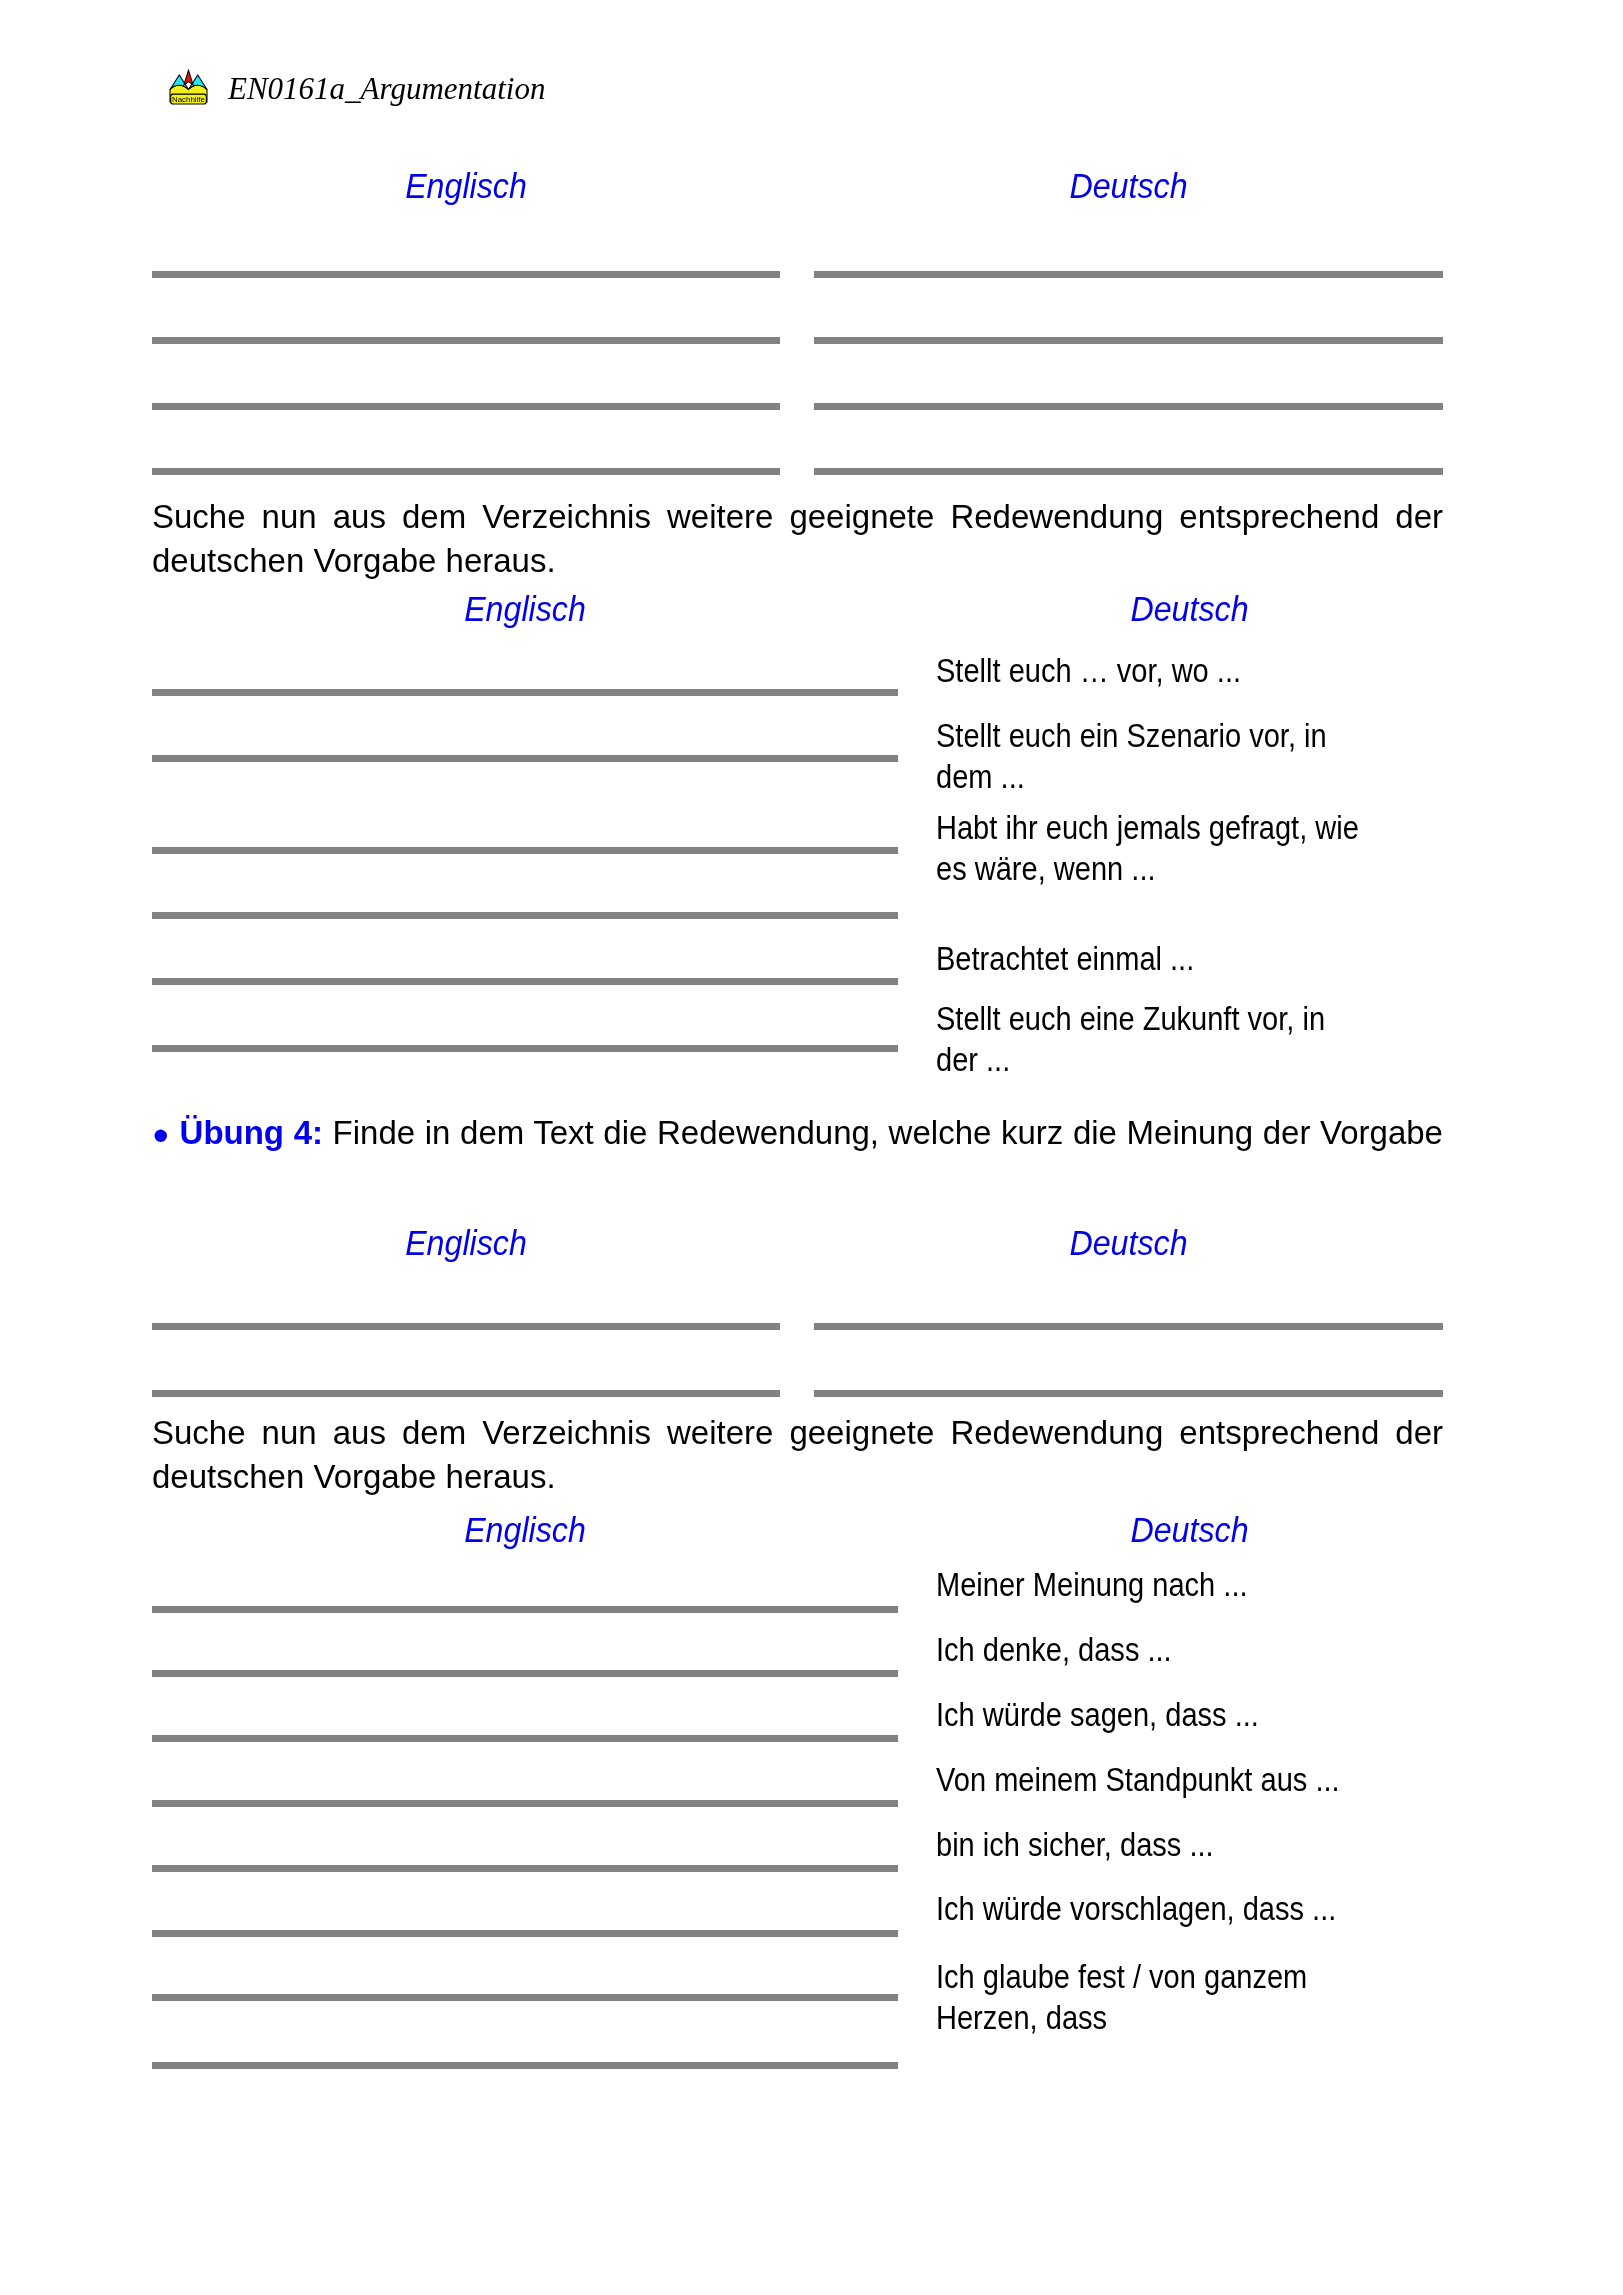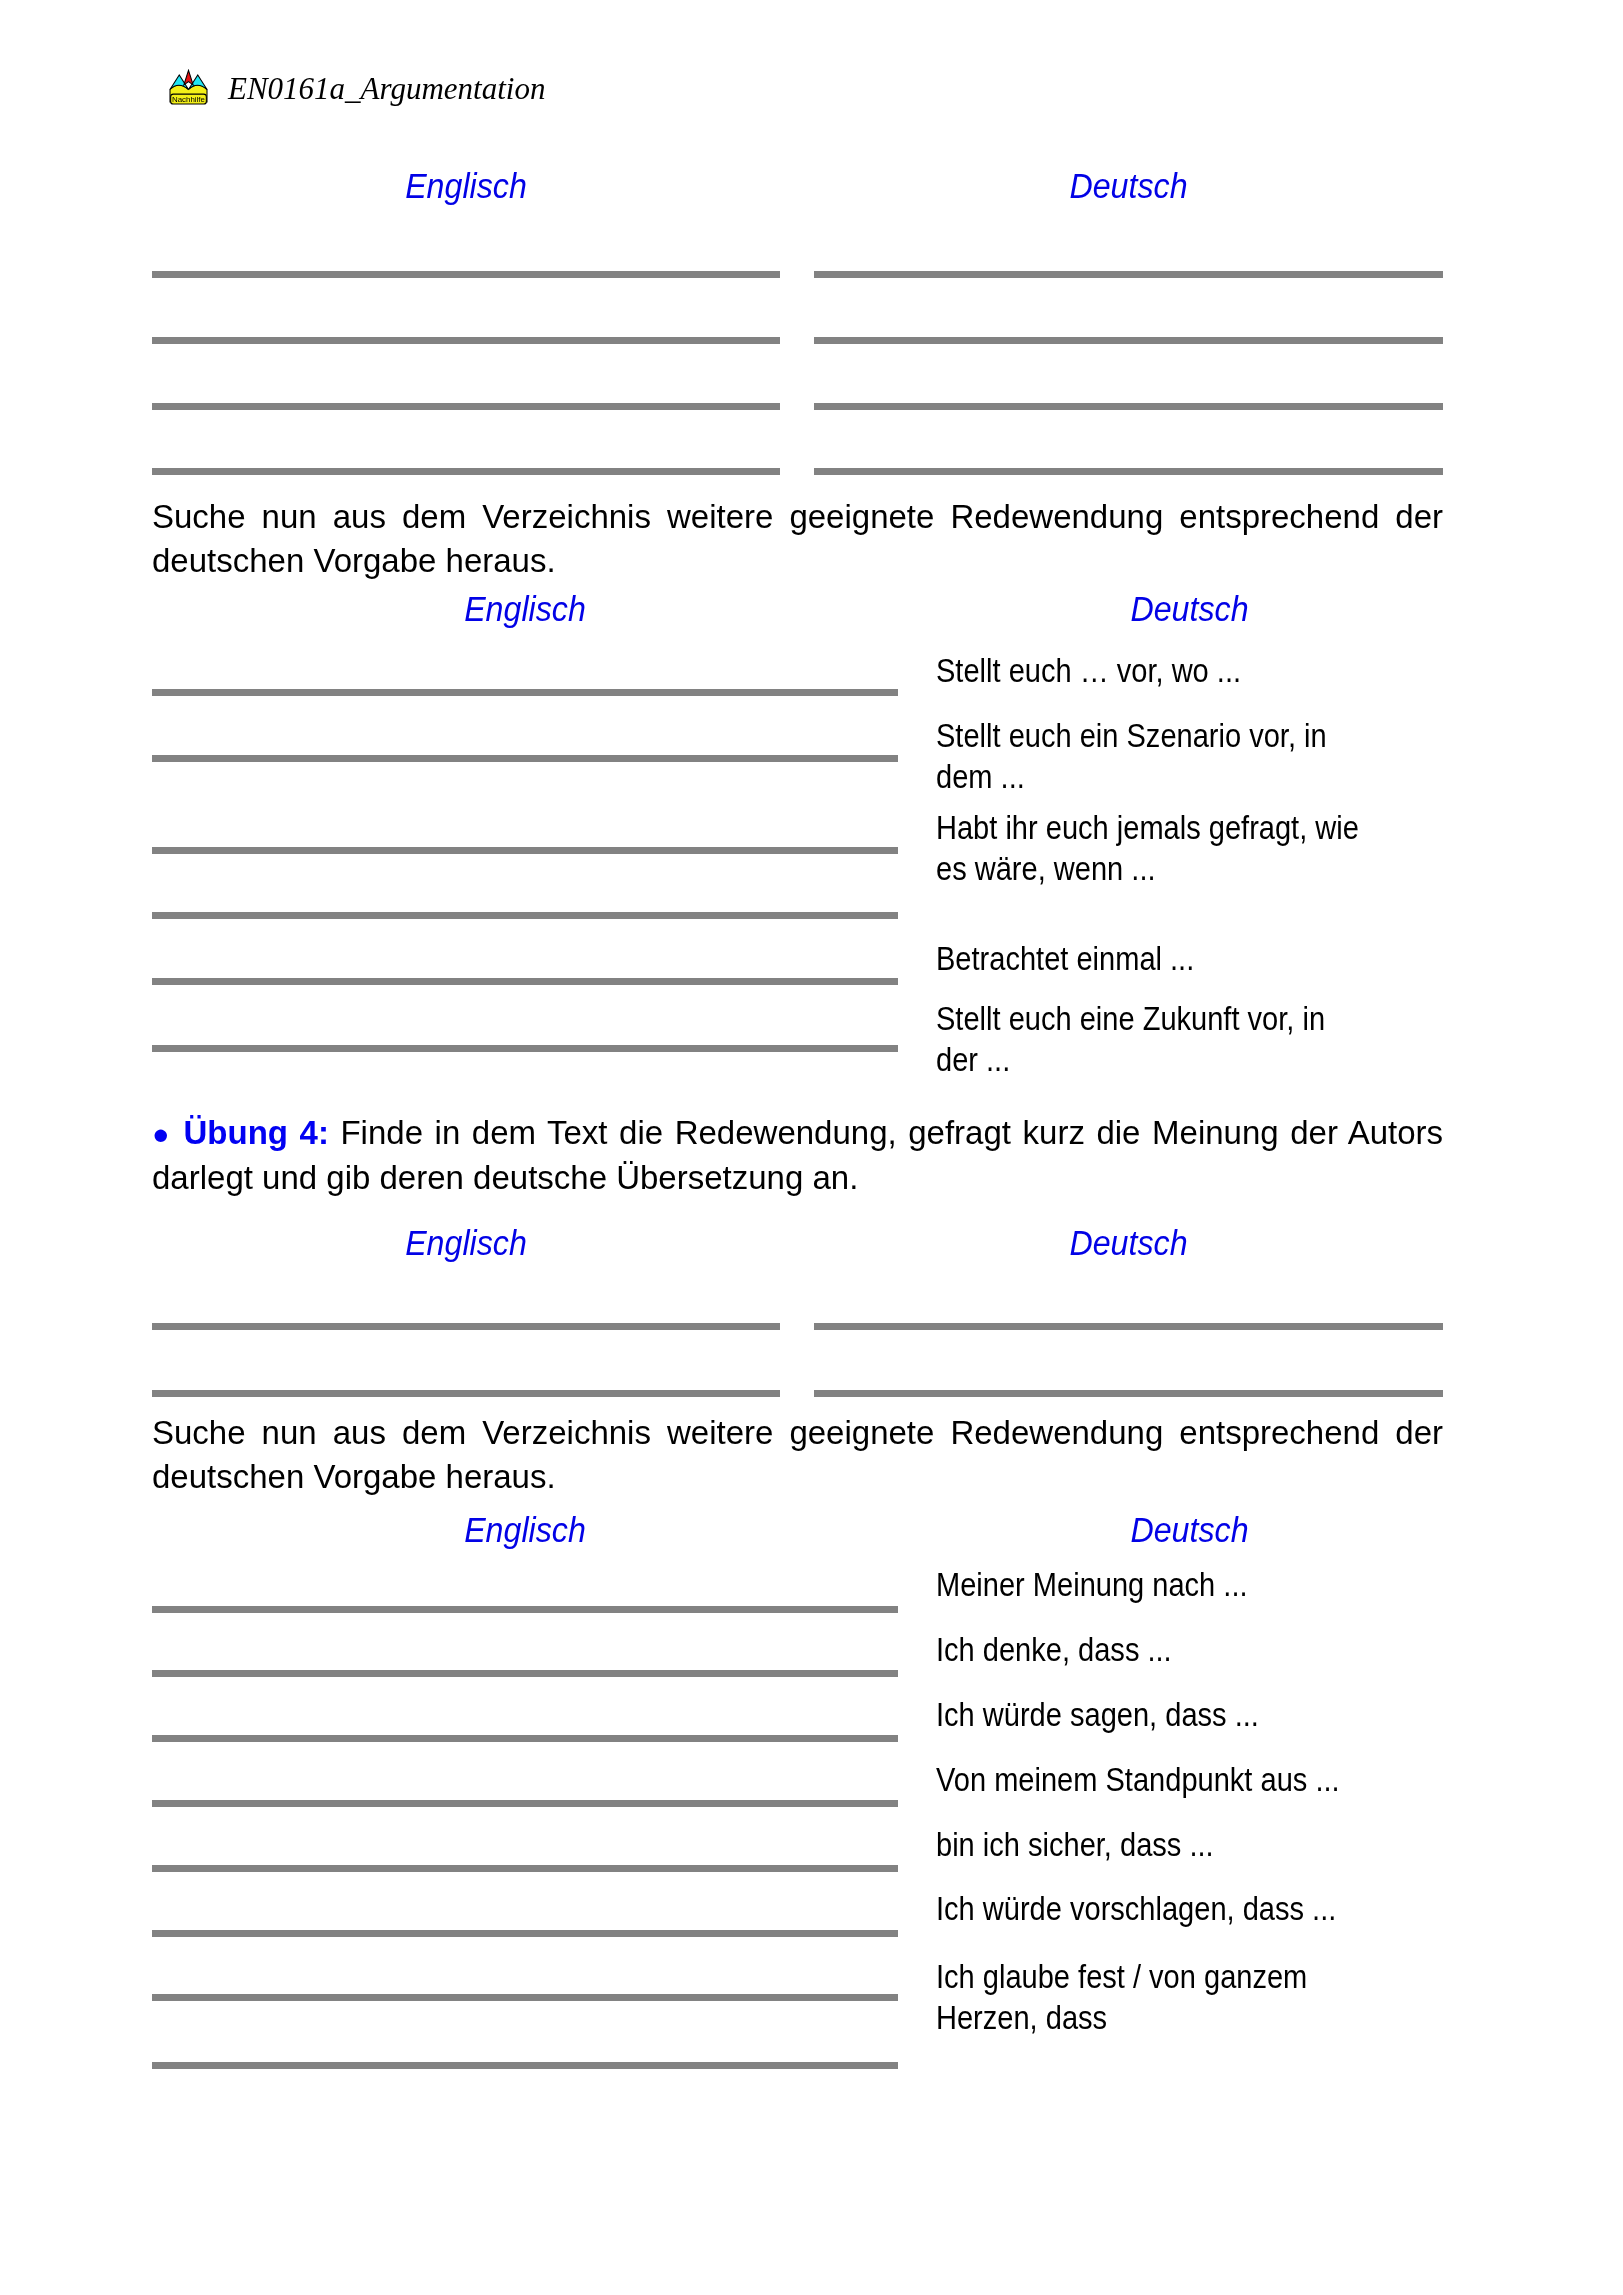--- a/index.html
+++ b/index.html
@@ -82,22 +82,21 @@
   <div class="phrase" style="top:650px;">Stellt euch … vor, wo ...</div>
   <div class="phrase" style="top:715px;">Stellt euch ein Szenario vor, in
 dem ...</div>
   <div class="phrase" style="top:807px;">Habt ihr euch jemals gefragt, wie
 es wäre, wenn ...</div>
   <div class="phrase" style="top:938px;">Betrachtet einmal ...</div>
   <div class="phrase" style="top:998px;">Stellt euch eine Zukunft vor, in
 der ...</div>
 
   <div class="para" style="top:1111px;">
-    <div class="jline"><span class="bullet">●</span> <span class="exlabel">Übung 4:</span> <span>Finde in dem Text die Redewendung, gefragt kurz die Meinung der Autors</span></div>
-    <div>darlegt und gib deren deutsche Übersetzung an.</div>
+    <div class="jline"><span class="bullet">●</span> <span class="exlabel">Übung 4:</span> <span>Finde in dem Text die Redewendung, welche kurz die Meinung der Vorgabe</span></div>
   </div>
 
   <div class="hdr" style="left:152px;top:1222px;width:628px;">Englisch</div>
   <div class="hdr" style="left:814px;top:1222px;width:629px;">Deutsch</div>
 
   <div class="line" style="left:152px;top:1323px;width:628px;"></div>
   <div class="line" style="left:814px;top:1323px;width:629px;"></div>
   <div class="line" style="left:152px;top:1390px;width:628px;"></div>
   <div class="line" style="left:814px;top:1390px;width:629px;"></div>
 

